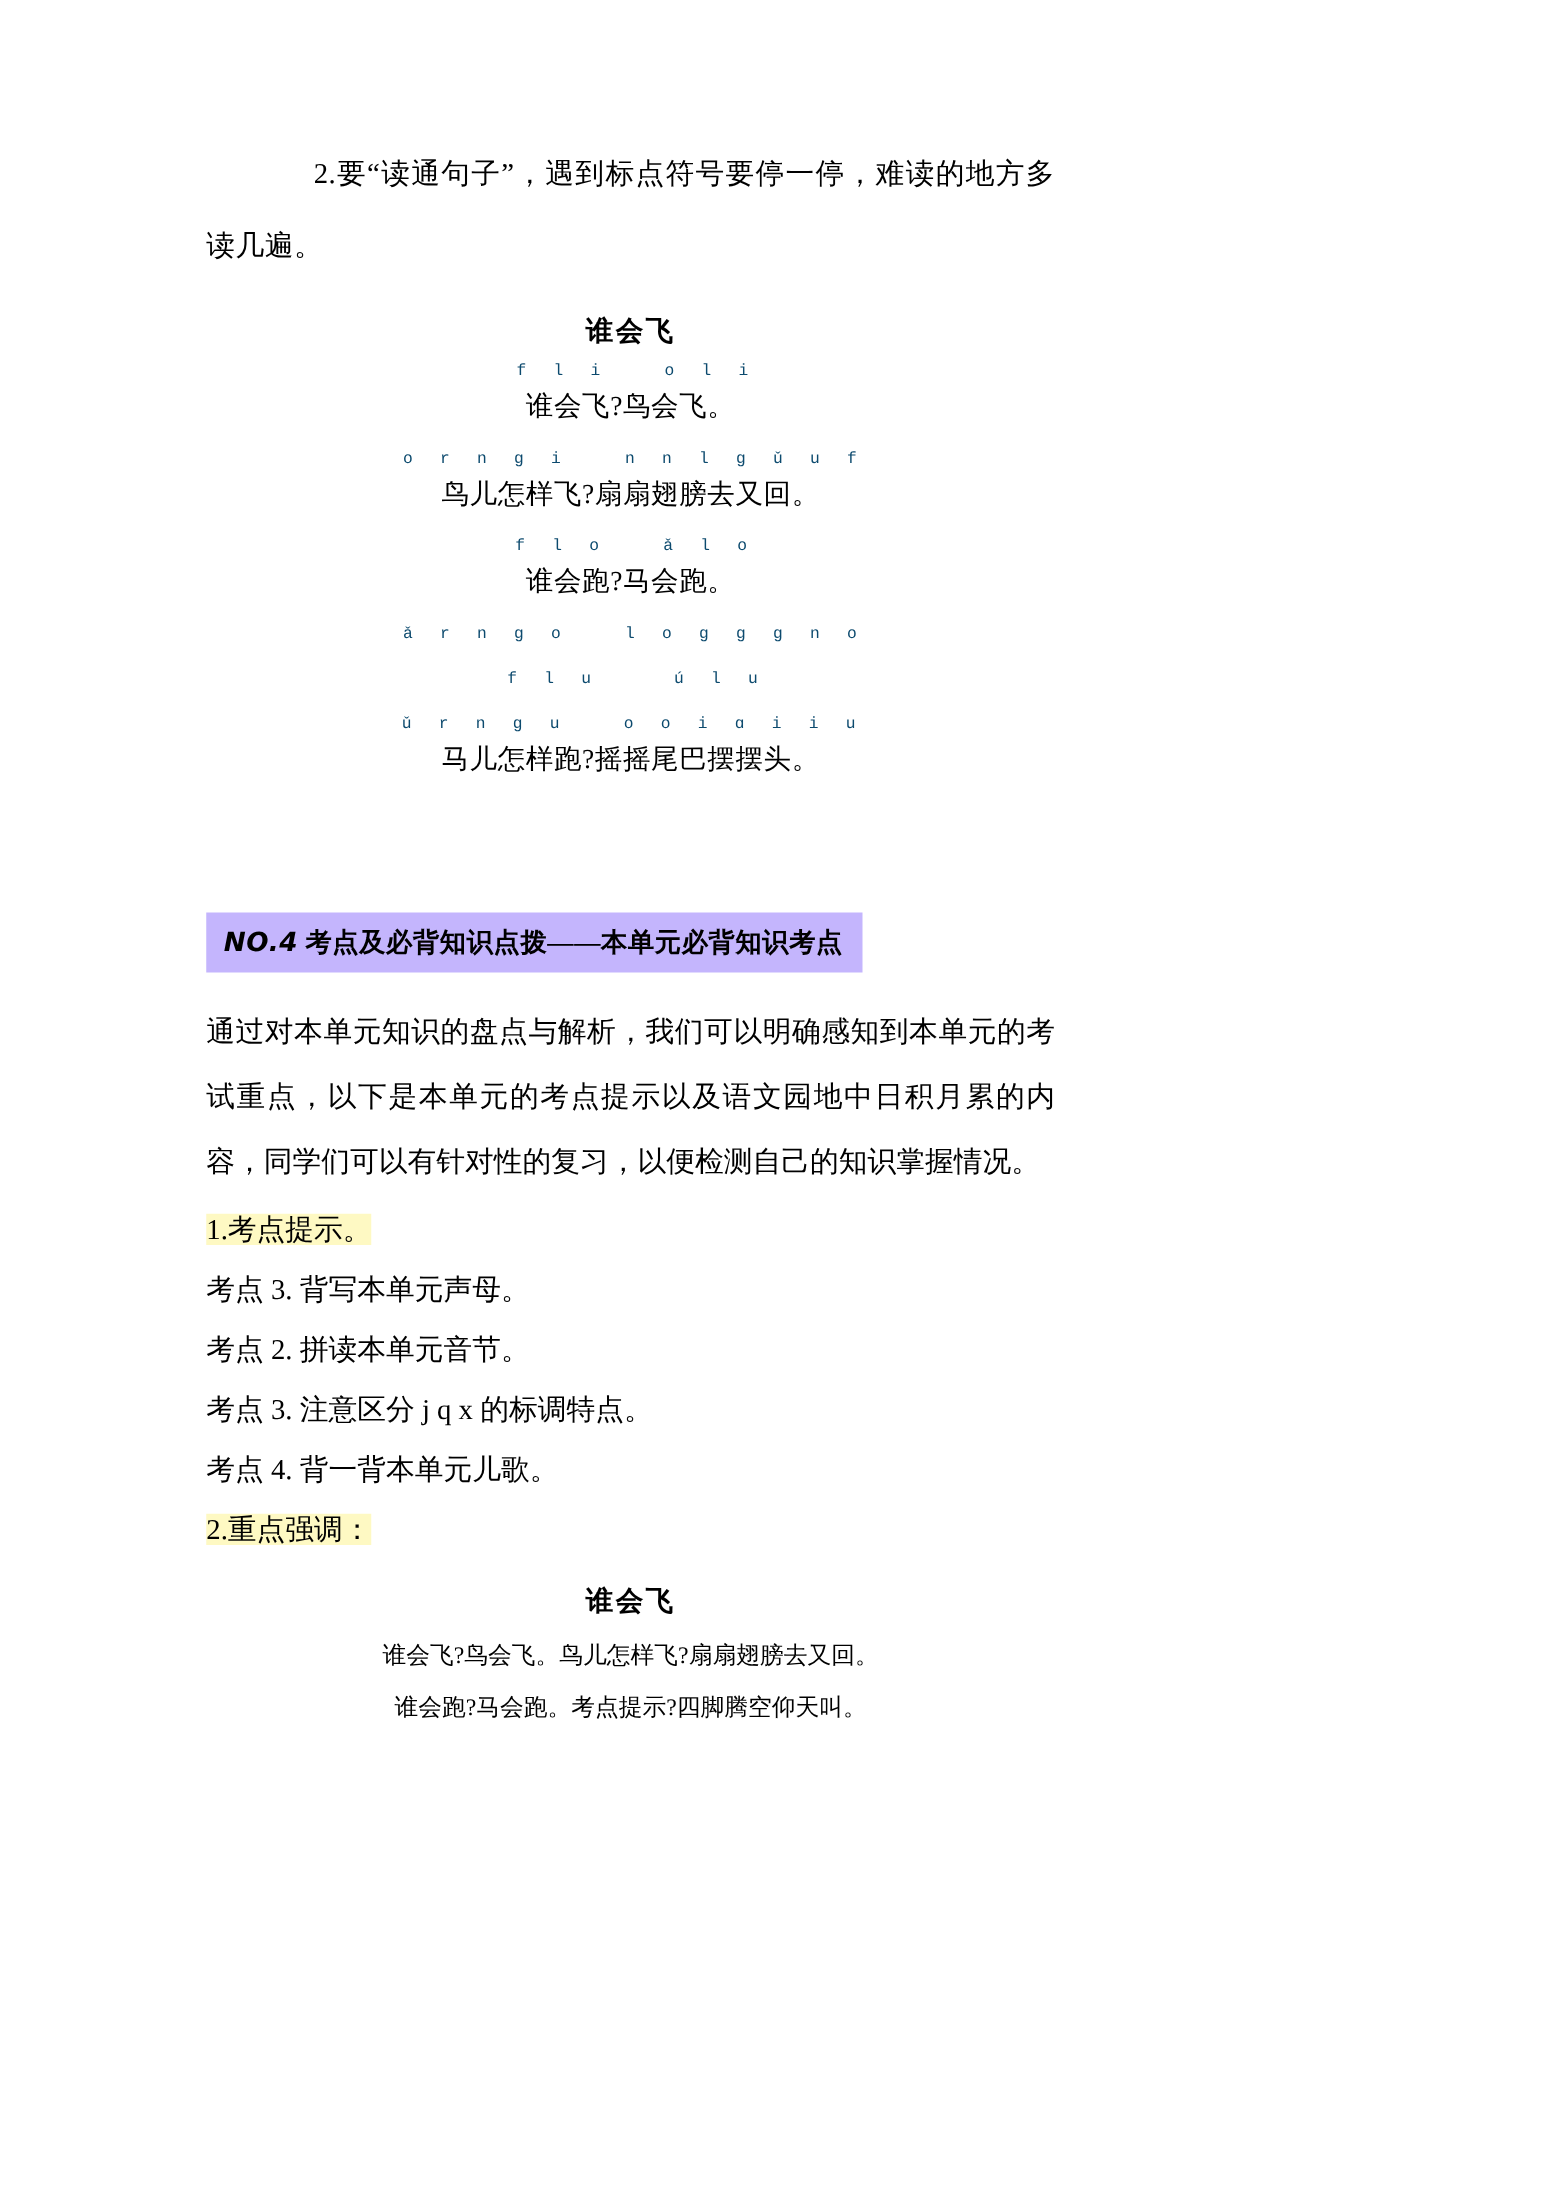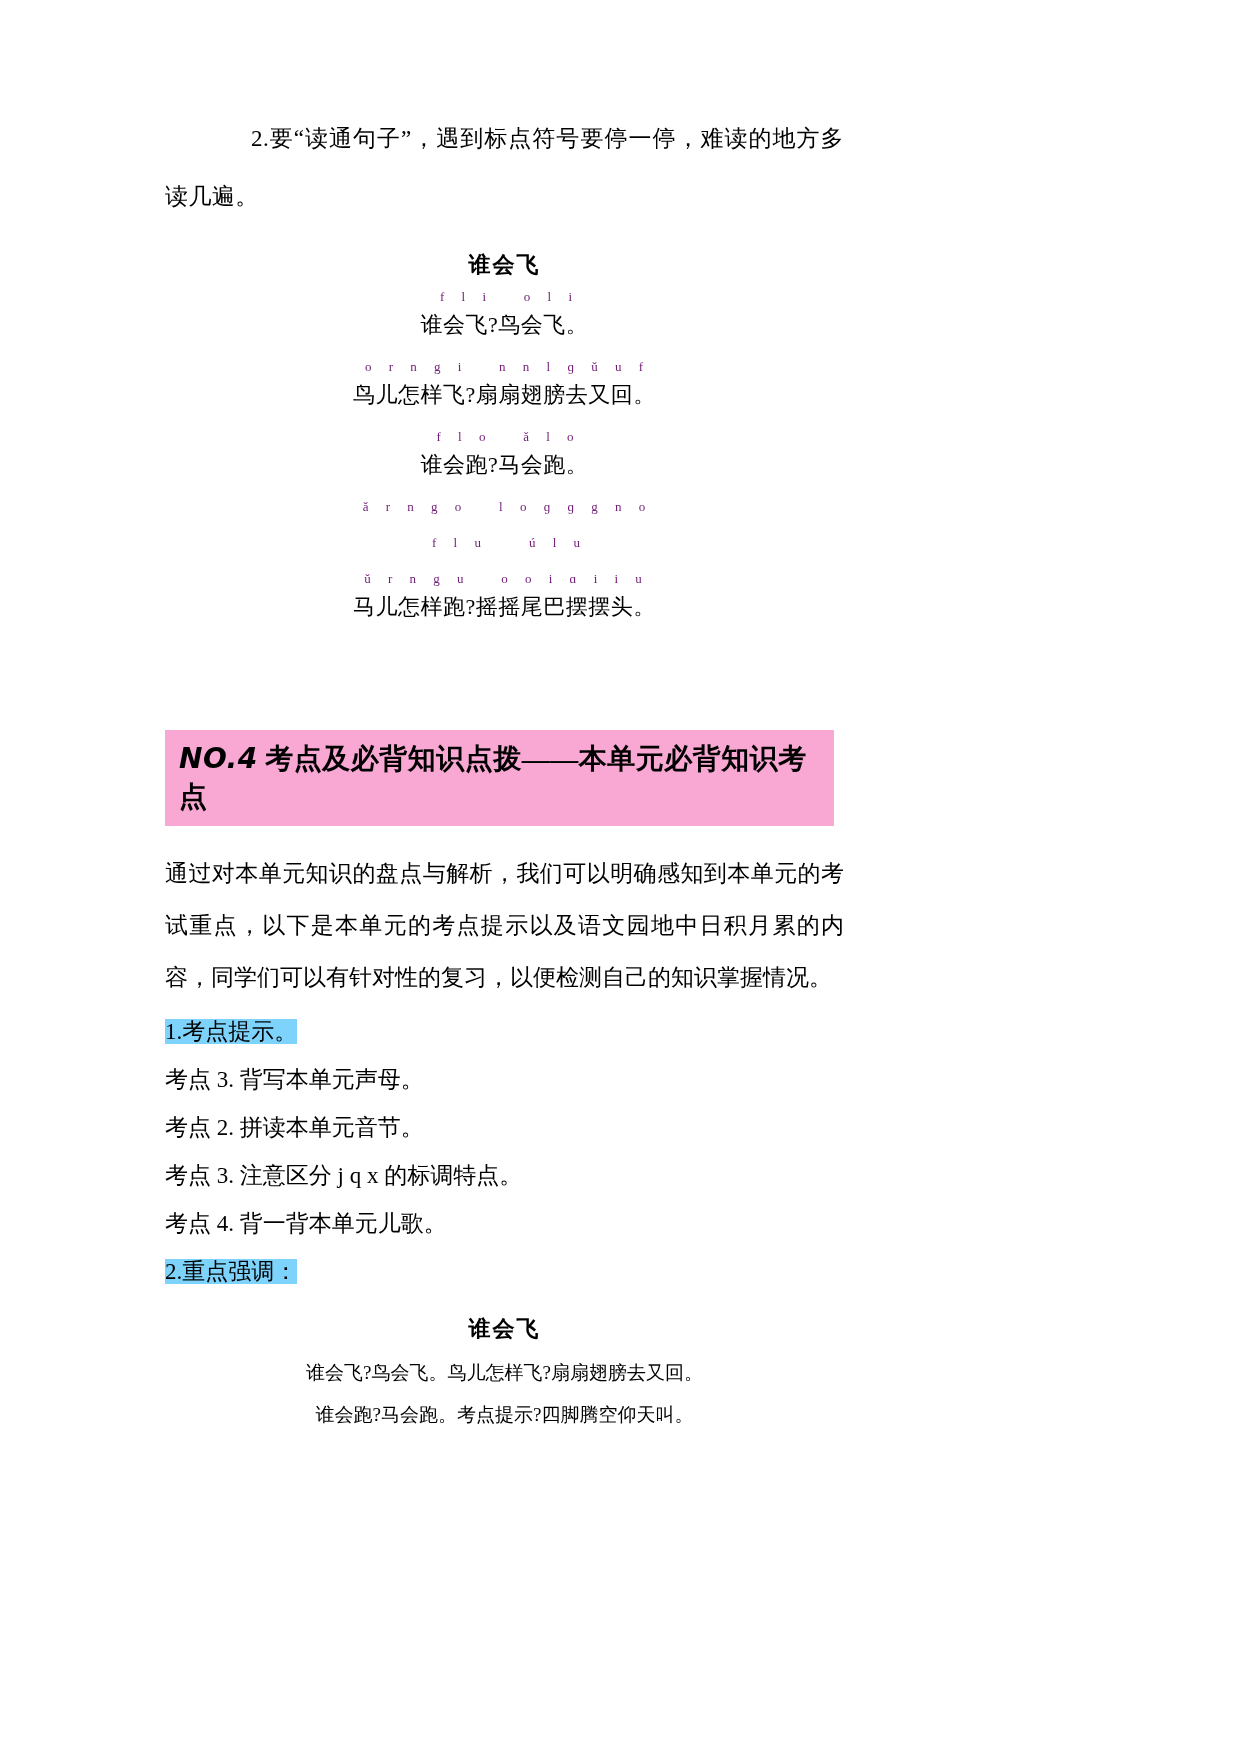--- a/index.html
+++ b/index.html
@@ -40,69 +40,69 @@
     font-weight: bold;
     font-size: 22px;
     letter-spacing: 2px;
     margin: 24px 0 6px 0;
   }
   .verse {
     margin: 0 0 14px 0;
     text-align: center;
   }
   .pinyin {
-    font-family: Liberation Serif, serif;
+    font-family: Liberation Mono, monospace;
     font-size: 13px;
     letter-spacing: 7px;
     line-height: 22px;
-    color: #701a75;
+    color: #0c4a6e;
     white-space: pre;
   }
   .hanzi {
     font-size: 22px;
     line-height: 34px;
     letter-spacing: 0.5px;
     white-space: pre;
   }
   .verse.v1 .pinyin { padding-left: 10px; }
   .verse.v2 .pinyin { padding-left: 6px; }
   .verse.v3 .pinyin { padding-left: 8px; }
   .verse.v4 .pinyin { padding-left: 6px; }
   .verse.v5 .pinyin { padding-left: 10px; }
   .verse.v6 .pinyin { padding-left: 4px; }
 
   .gap { height: 92px; }
 
   
   .section-banner {
     display: inline-block;
-    background: #f9a8d4;
+    background: #c4b5fd;
     padding: 10px 16px 10px 14px;
     margin: 0 10px 22px 0;
-    font-size: 28px;
+    font-size: 21px;
     font-weight: bold;
     font-family: "Liberation Serif", serif;
     letter-spacing: 0.5px;
   }
   .section-banner .no {
     font-family: "DejaVu Sans", sans-serif;
     font-weight: bold;
     font-style: italic;
   }
 
   
   .body-para {
     font-size: 23px;
     line-height: 52px;
     text-align: justify;
     margin: 0 0 4px 0;
   }
 
   .hl {
-    background: #7dd3fc;
+    background: #fef9c3;
     font-size: 23px;
     line-height: 48px;
   }
   .line {
     font-size: 23px;
     line-height: 48px;
     margin: 0;
   }
 
   

